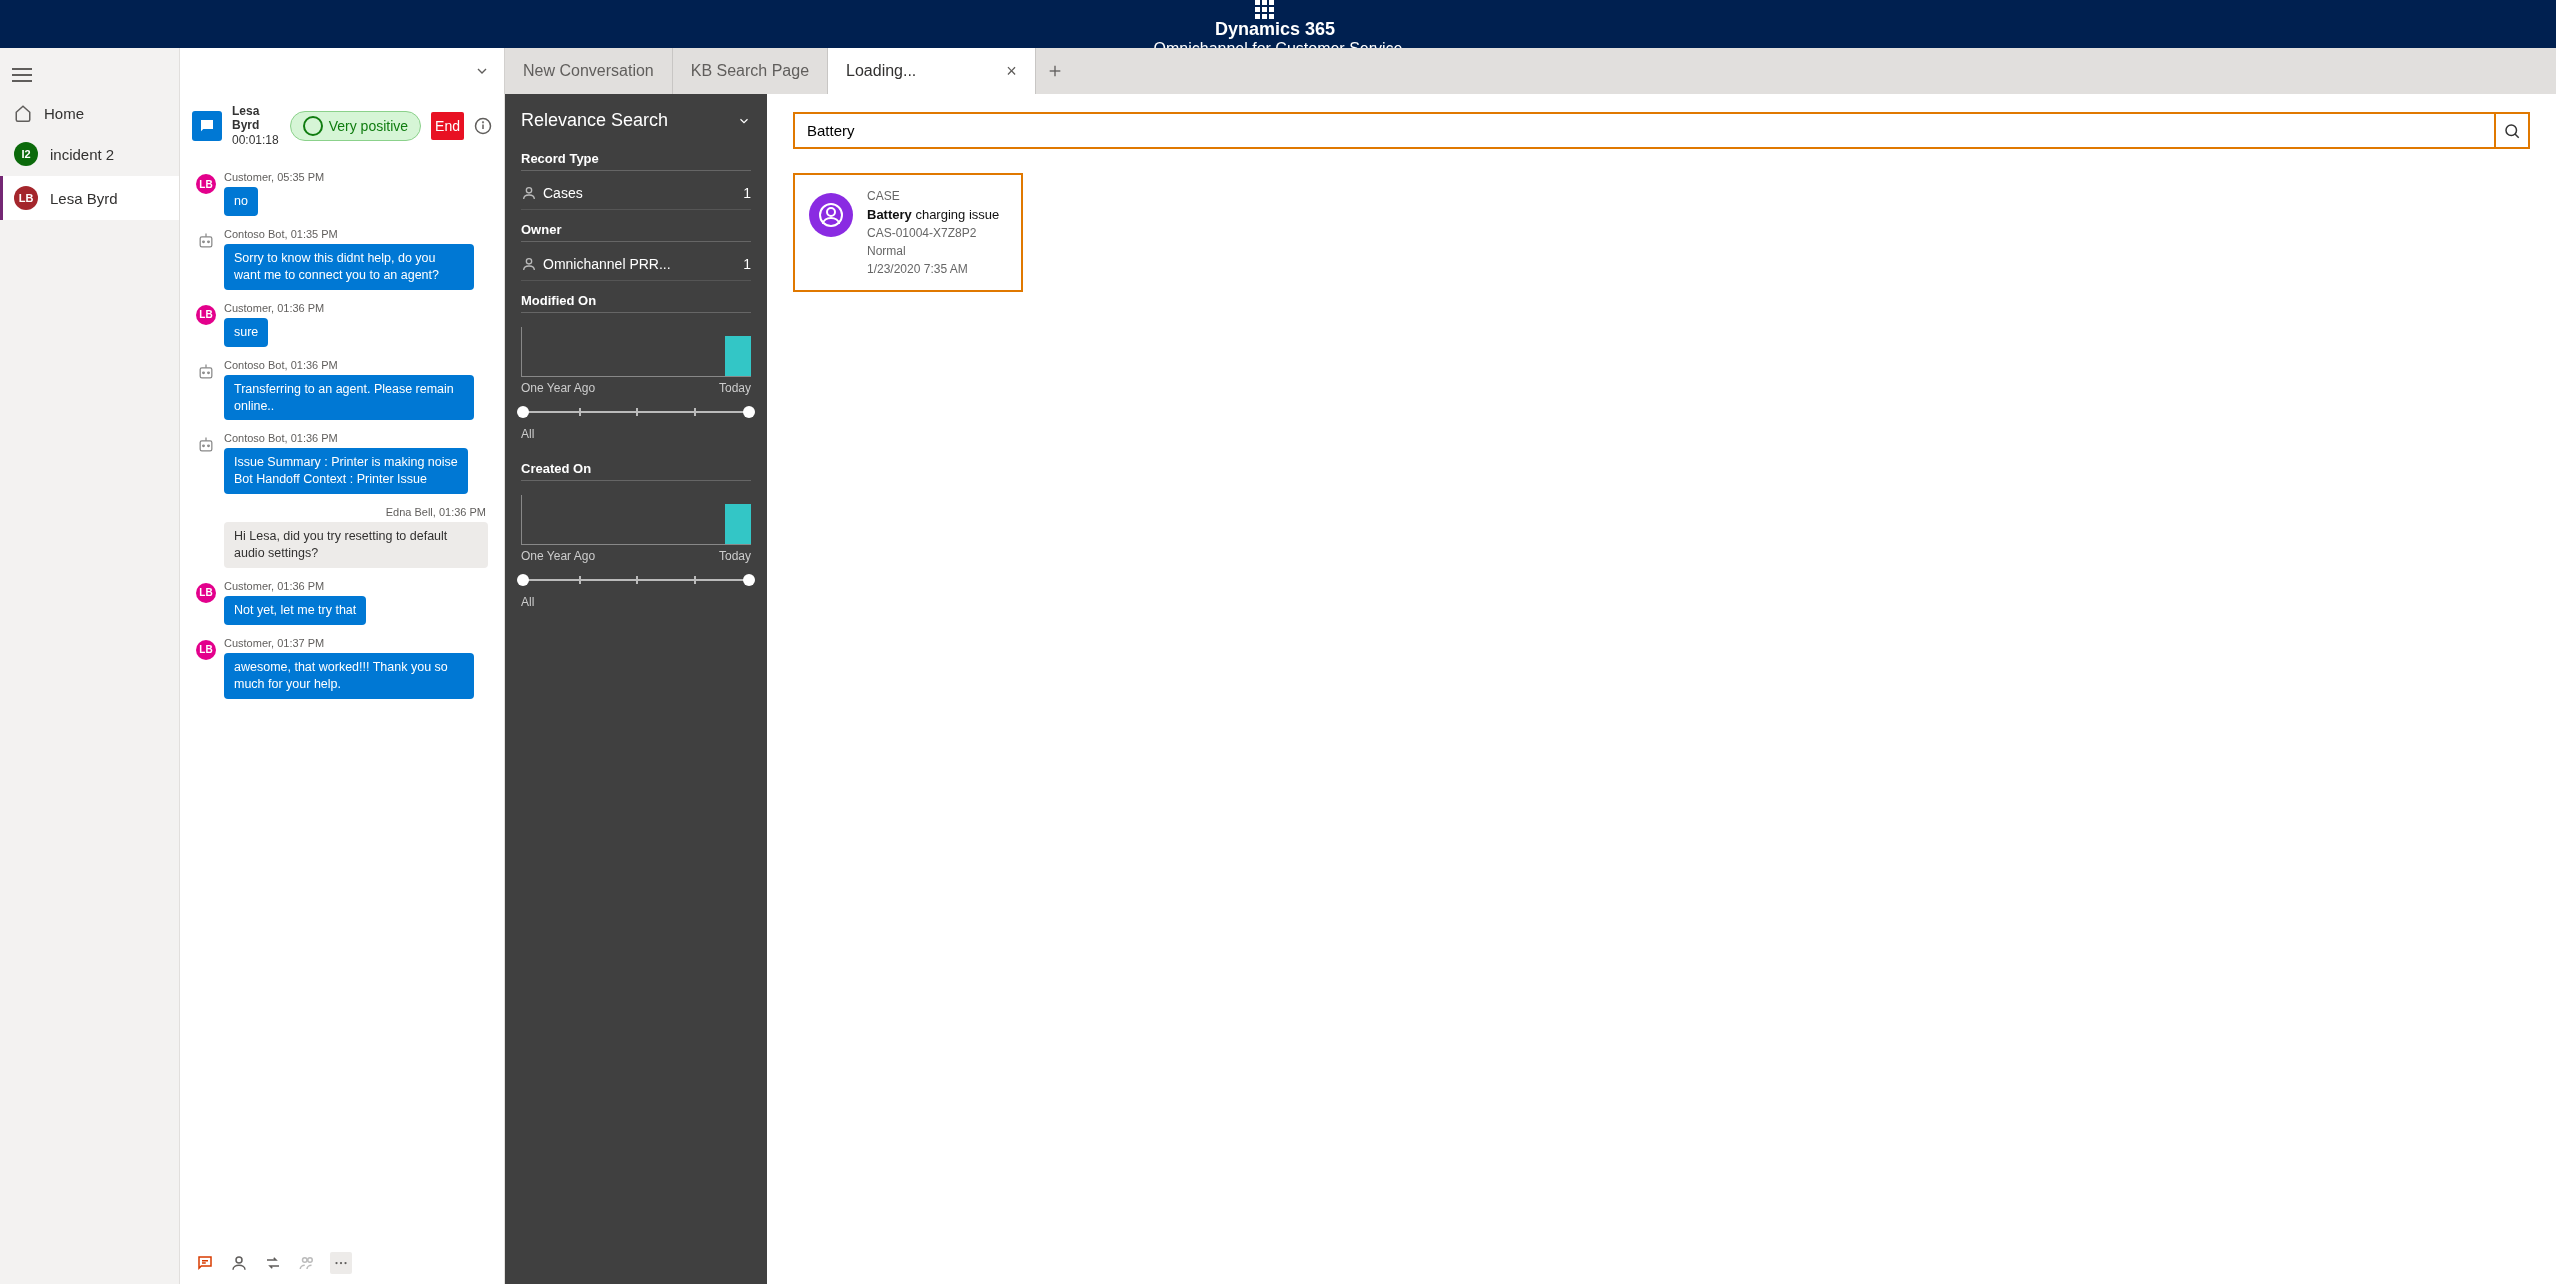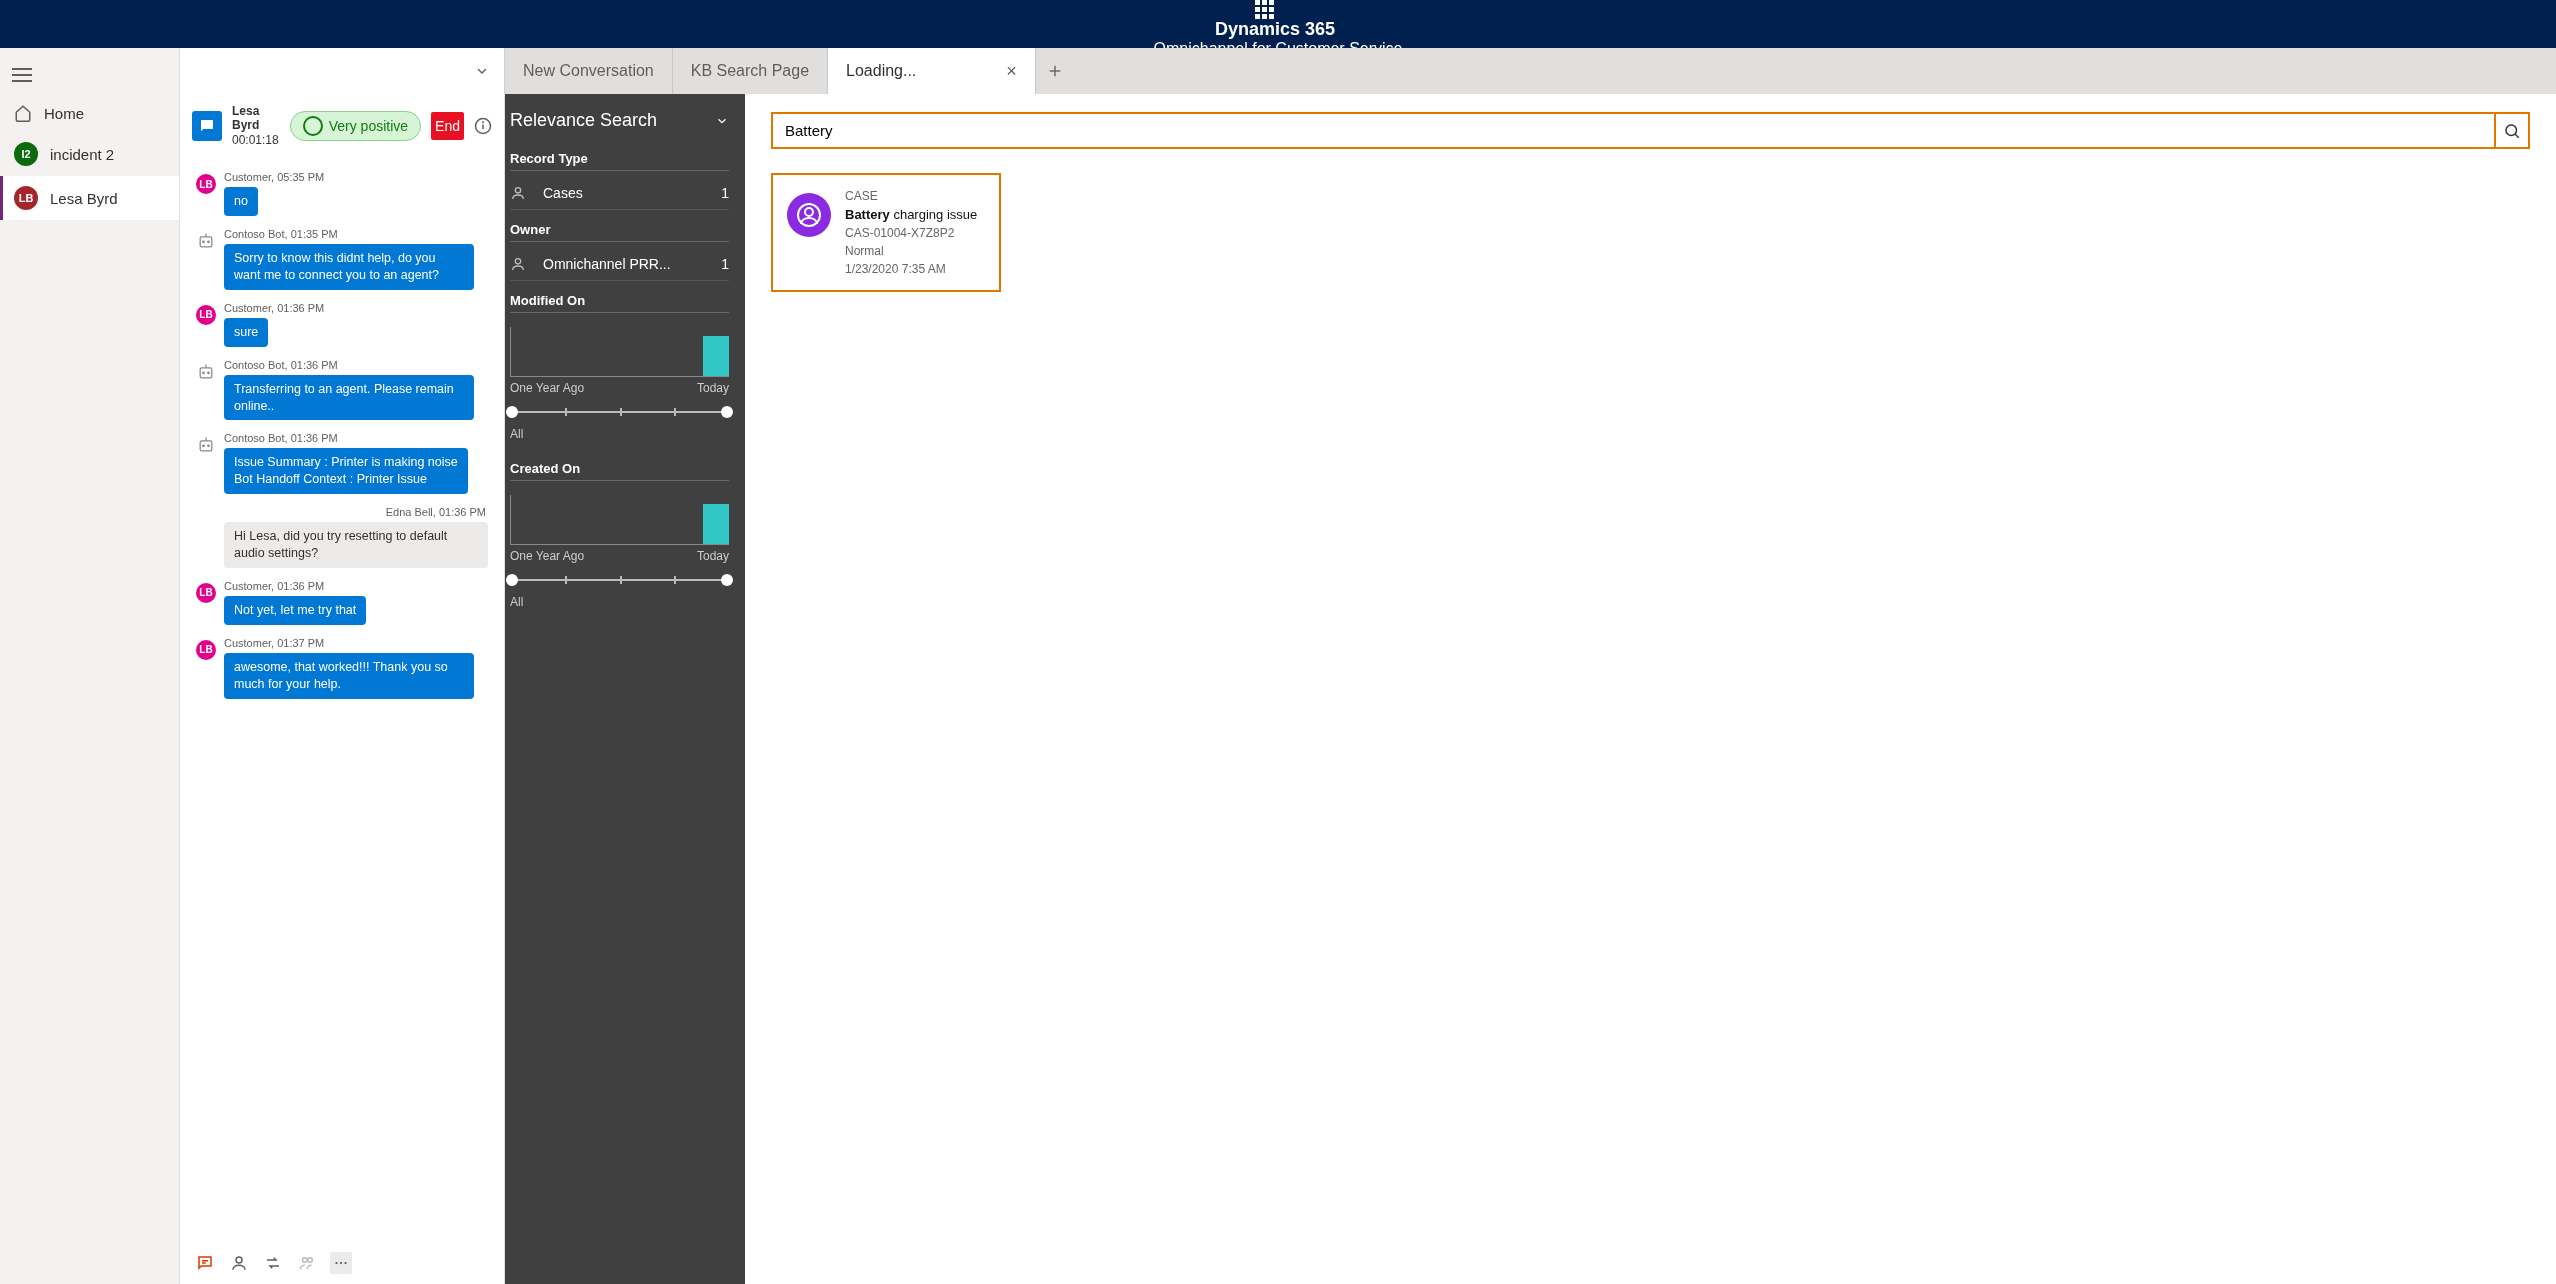--- a/index.html
+++ b/index.html
@@ -55,25 +55,25 @@
   .msg-col{display:flex;flex-direction:column;gap:4px;max-width:250px;}
   .msg-meta{font-size:11px;color:#605e5c;}
   .msg-meta-right{font-size:11px;color:#605e5c;text-align:right;padding-right:2px;margin-bottom:4px;}
   .bubble{background:#0078d4;color:#fff;padding:6px 10px;border-radius:4px;font-size:12.5px;line-height:1.35;width:fit-content;max-width:250px;}
   .bubble.grey{background:#edebe9;color:#323130;}
   .chat-input{margin:8px 12px 0 12px;background:#f3f2f1;border:1px solid #e1dfdd;min-height:70px;padding:10px;font-size:13px;color:#a19f9d;}
   .chat-toolbar{display:flex;gap:12px;padding:10px 14px;align-items:center;}
   .ct-ico{width:22px;height:22px;display:flex;align-items:center;justify-content:center;cursor:pointer;color:#605e5c;}
   .ct-ico.boxed{background:#edebe9;border-radius:2px;}
   
-  .relevance{width:240px;background:#404040;color:#fff;padding:16px 16px 0 5px;font-size:14px;}
+  .relevance{width:262px;background:#404040;color:#fff;padding:16px 16px 0 16px;font-size:14px;}
   .rel-title{font-size:18px;margin-bottom:20px;display:flex;justify-content:space-between;align-items:center;}
   .rel-section-title{font-size:13px;font-weight:600;margin:12px 0 6px 0;border-bottom:1px solid #666;padding-bottom:4px;}
   .rel-row{display:flex;align-items:center;justify-content:space-between;padding:8px 0;border-bottom:1px solid #555;}
-  .rel-row .lbl{display:flex;align-items:center;gap:17px;}
+  .rel-row .lbl{display:flex;align-items:center;gap:6px;}
   .rel-ico{width:16px;height:16px;stroke:#bbb;fill:none;}
   .mini-chart{height:50px;border-bottom:1px solid #888;border-left:1px solid #888;margin-top:14px;position:relative;}
   .bar{position:absolute;bottom:0;right:0;width:26px;height:40px;background:#33c6c6;}
   .chart-labels{display:flex;justify-content:space-between;font-size:12px;color:#ccc;margin-top:4px;}
   .slider{position:relative;height:20px;margin-top:8px;}
   .slider .track{position:absolute;top:8px;left:0;right:0;height:2px;background:#bbb;}
   .slider .tick{position:absolute;top:5px;width:2px;height:8px;background:#bbb;}
   .slider .handle{position:absolute;top:3px;width:12px;height:12px;background:#fff;border-radius:50%;}
   .slider-label{font-size:12px;color:#ccc;margin-top:4px;}
   

